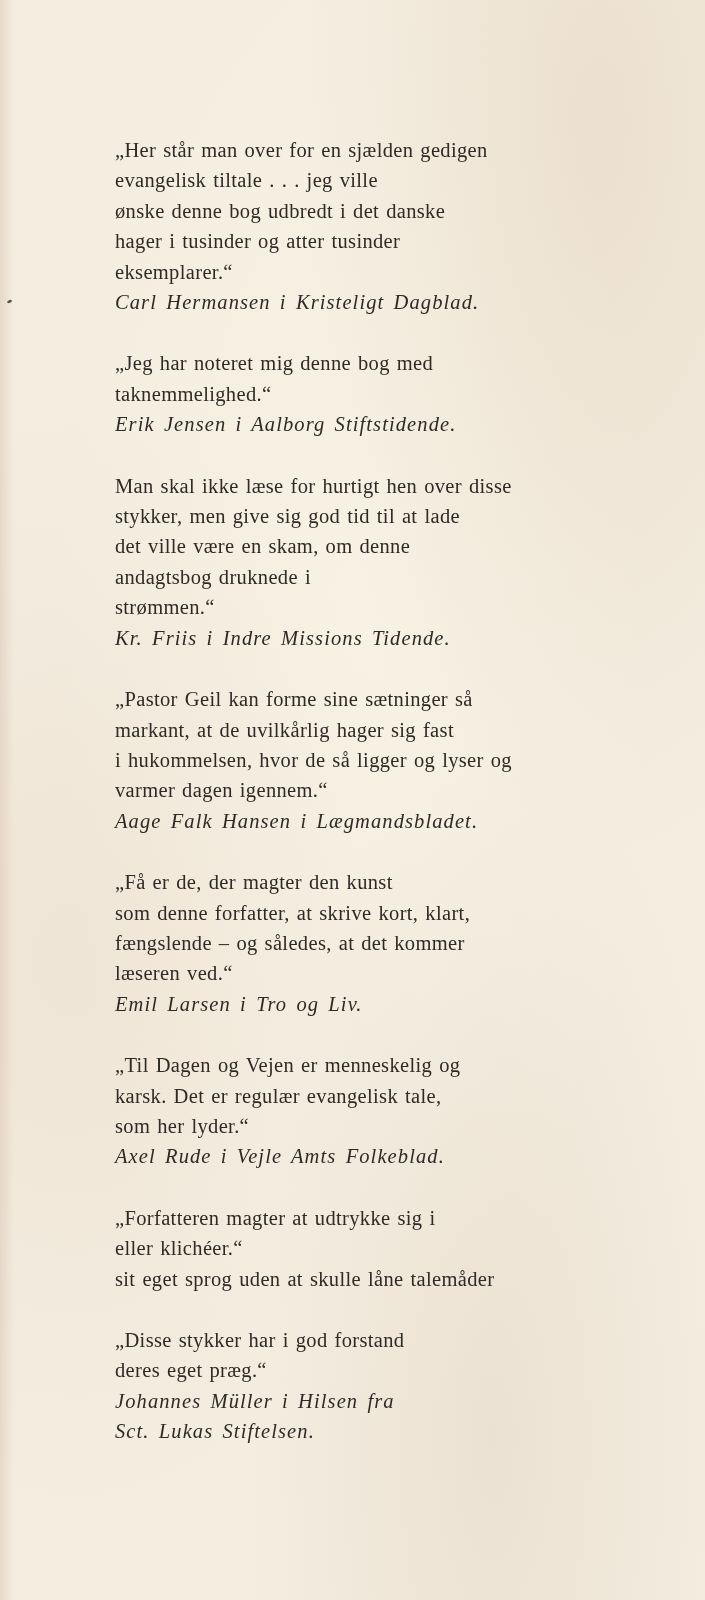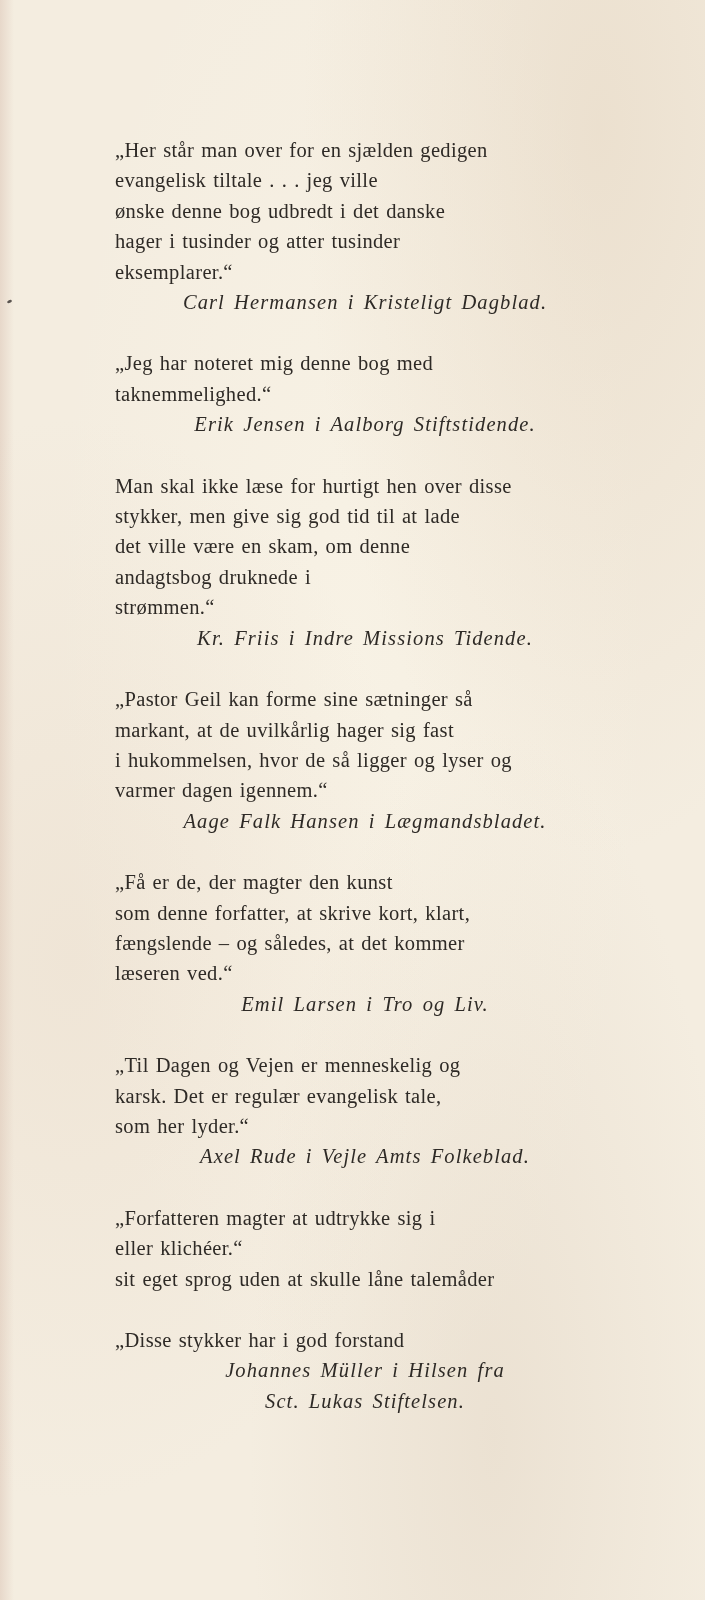--- a/index.html
+++ b/index.html
@@ -36,21 +36,20 @@
       font-size: 20.5px;
       line-height: 30.4px;
       white-space: nowrap;
       letter-spacing: 0.35px;
       word-spacing: 1.5px;
     }
     .source {
       font-style: italic;
       letter-spacing: 1.1px;
       word-spacing: 3px;
-      text-align: center;
     }
     .speck {
       position: absolute;
       width: 5px;
       height: 3px;
       background: #5a5450;
       border-radius: 50%;
       transform: rotate(-25deg);
     }
   </style>
@@ -109,17 +108,18 @@
   </section>
 
   <section class="review">
     <span class="line">„Forfatteren magter at udtrykke sig i</span>
     <span class="line">eller klichéer.“</span>
     <span class="line">sit eget sprog uden at skulle låne talemåder</span>
   </section>
 
   <section class="review">
     <span class="line">„Disse stykker har i god forstand</span>
+    <span class="line">deres eget præg.“</span>
     <span class="line source">Johannes Müller i Hilsen fra</span>
     <span class="line source">Sct. Lukas Stiftelsen.</span>
   </section>
 
 </main>
 
 </body></html>

